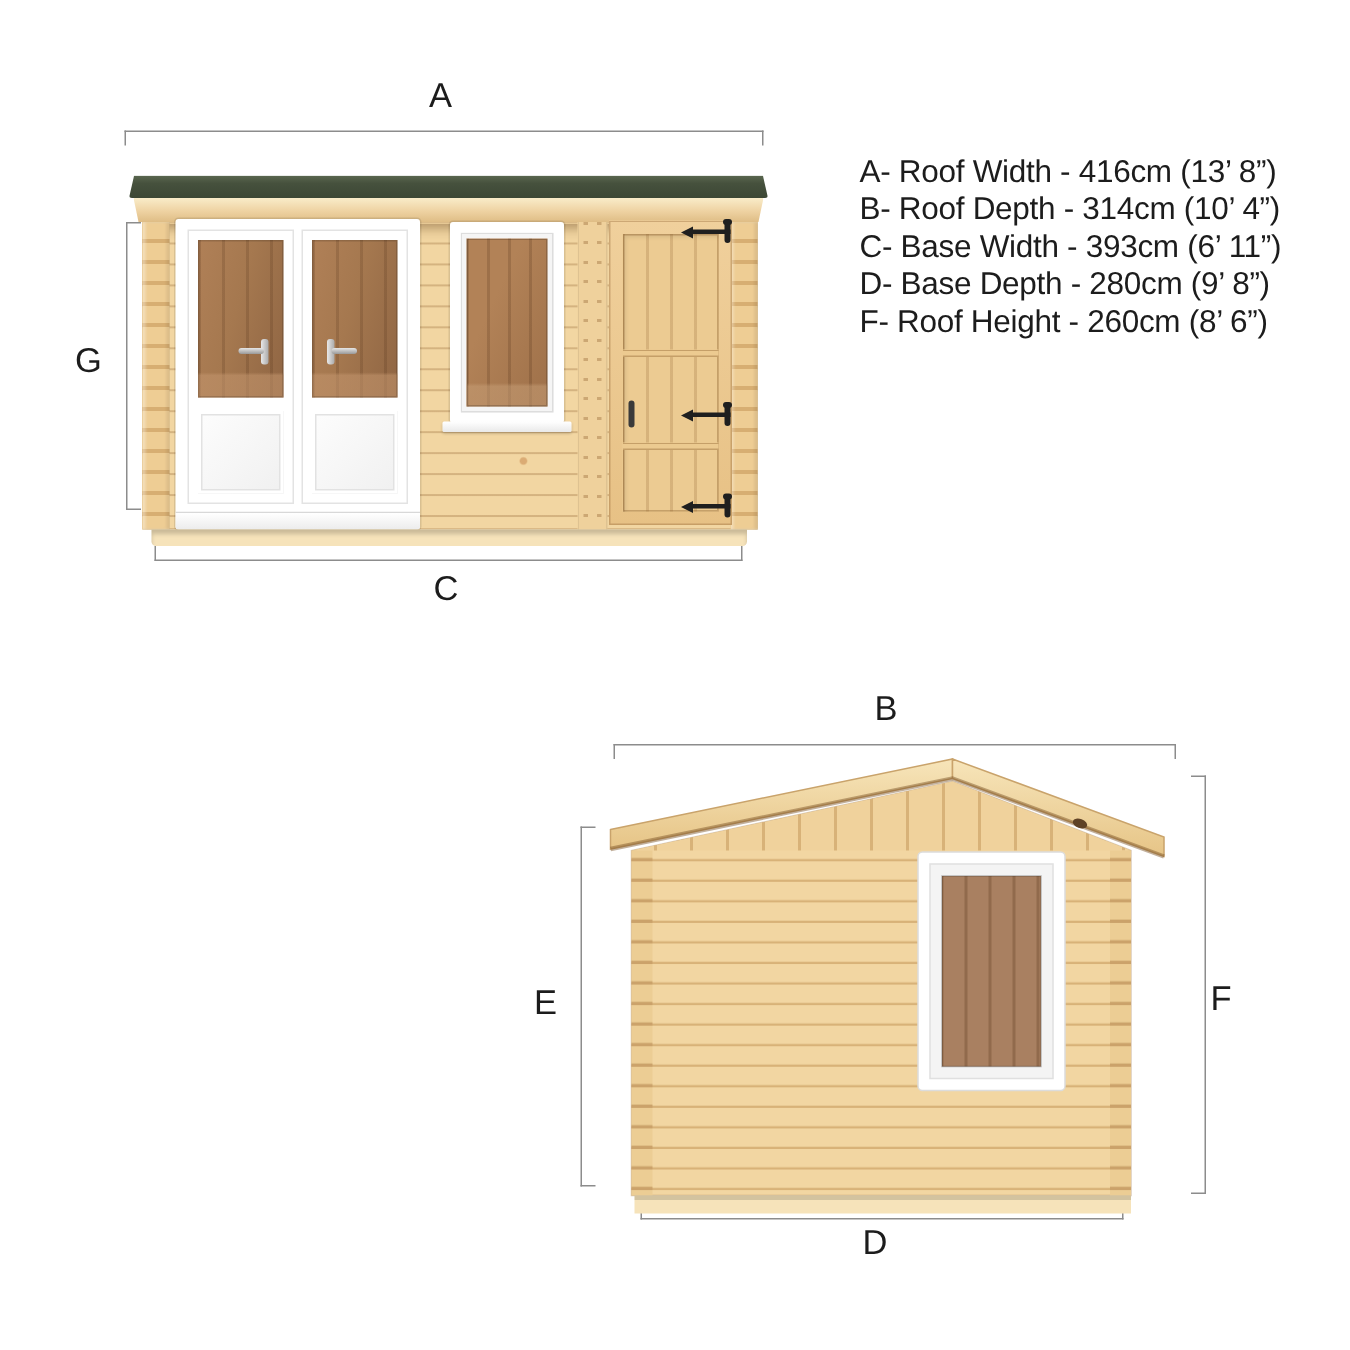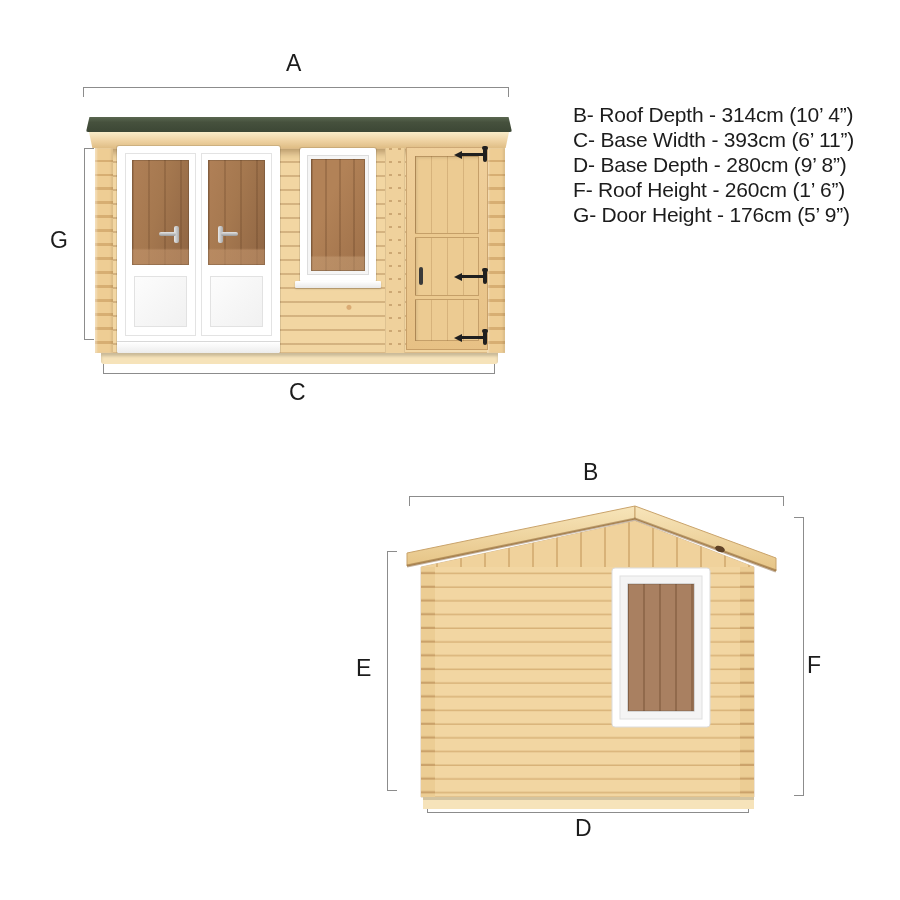--- a/index.html
+++ b/index.html
@@ -219,20 +219,20 @@
       <rect x="230" y="84" width="82" height="143" fill="#f4f4f4" stroke="#e0e0e0"></rect>
       <rect x="238" y="92" width="66" height="127" fill="url(#gp)" stroke="rgba(0,0,0,.25)"></rect>
       <rect x="238" y="92" width="66" height="127" fill="rgba(255,235,210,.14)"></rect>
 
       <rect x="33" y="305" width="331" height="12" fill="#f6e3ba"></rect>
       <rect x="33" y="305" width="331" height="3" fill="rgba(0,0,0,.14)"></rect>
     </svg>
   </section>
 
   <aside class="legend">
+    <div class="legend-line">A- Roof Width - 416cm (13’ 8”)</div>
     <div class="legend-line">B- Roof Depth - 314cm (10’ 4”)</div>
     <div class="legend-line">C- Base Width - 393cm (6’ 11”)</div>
     <div class="legend-line">D- Base Depth - 280cm (9’ 8”)</div>
-    <div class="legend-line">F- Roof Height - 260cm (1’ 6”)</div>
-    <div class="legend-line">G- Door Height - 176cm (5’ 9”)</div>
+    <div class="legend-line">F- Roof Height - 260cm (8’ 6”)</div>
   </aside>
 
 </div>
 
 </body></html>

